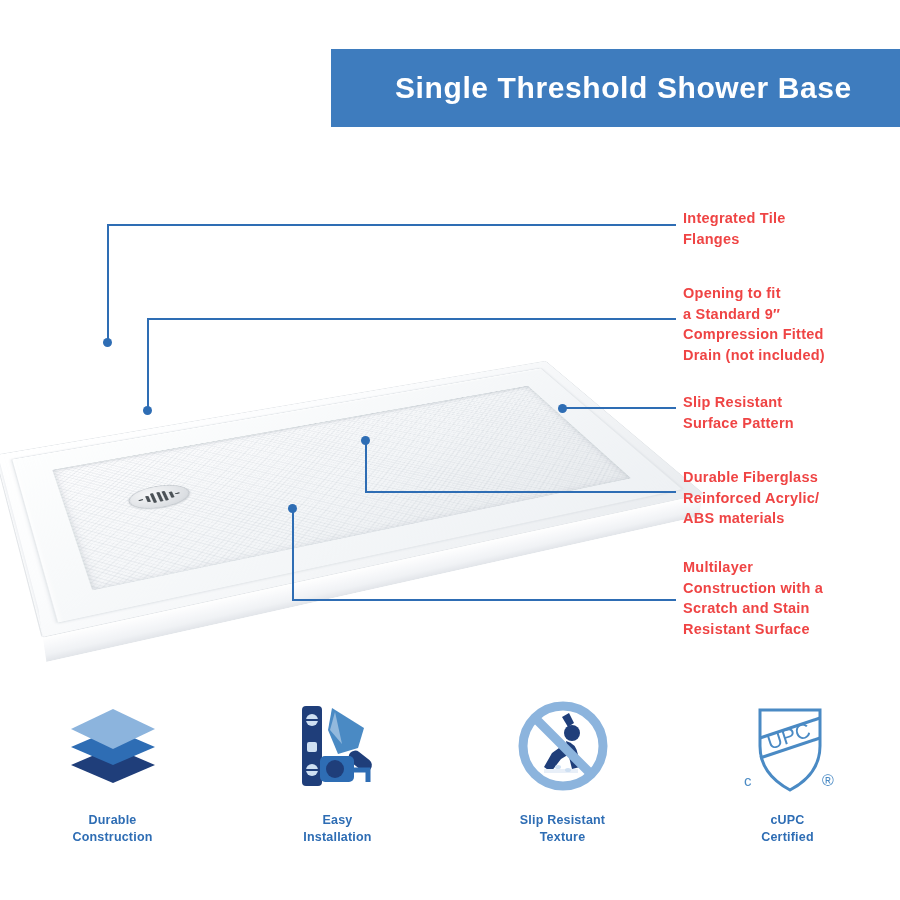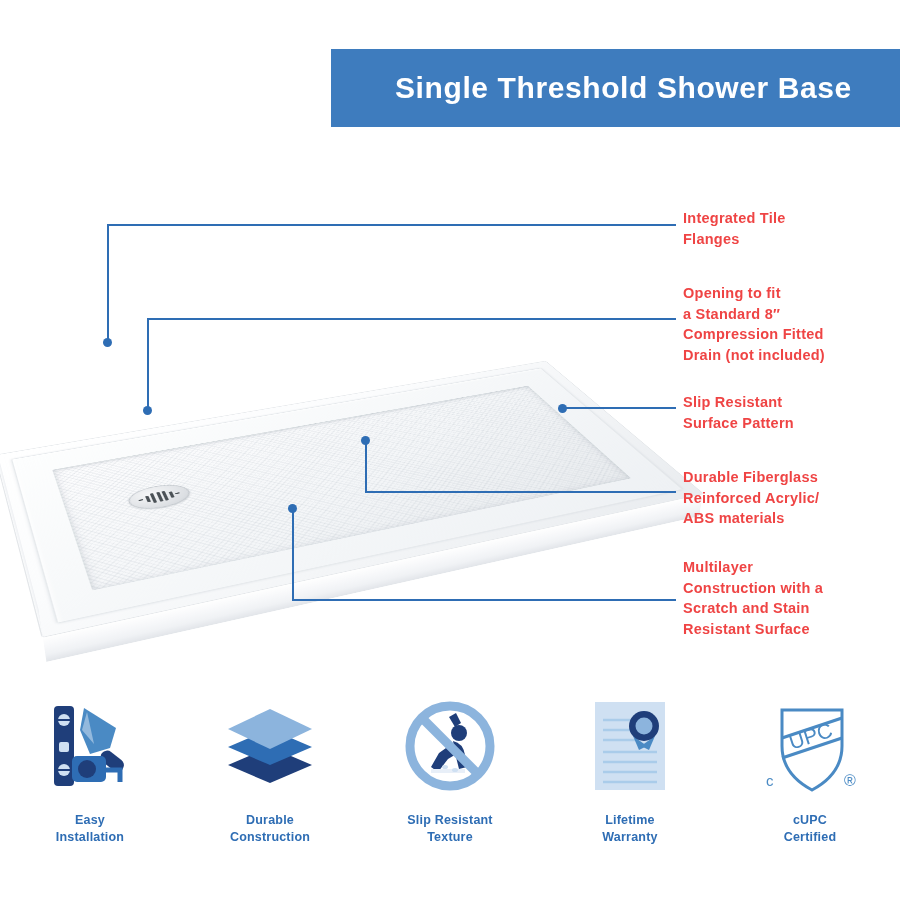--- a/index.html
+++ b/index.html
@@ -160,34 +160,46 @@
   <div class="ln v" style="left:365px;top:440px;height:52px;"></div>
   <div class="ln h" style="left:365px;top:491px;width:311px;"></div>
 
   <div class="dot" style="left:288px;top:504px;"></div>
   <div class="ln v" style="left:292px;top:508px;height:92px;"></div>
   <div class="ln h" style="left:292px;top:599px;width:384px;"></div>
 
   <div class="callout" style="left:683px;top:208px;">Integrated Tile
 Flanges</div>
   <div class="callout" style="left:683px;top:283px;">Opening to fit
-a Standard 8″
+a Standard 9″
 Compression Fitted
 Drain (not included)</div>
   <div class="callout" style="left:683px;top:392px;">Slip Resistant
 Surface Pattern</div>
   <div class="callout" style="left:683px;top:557px;">Multilayer
 Construction with a
 Scratch and Stain
 Resistant Surface</div>
   <div class="callout" style="left:683px;top:467px;">Durable Fiberglass
 Reinforced Acrylic/
 ABS materials</div>
 
   <div class="features">
+
+    <div class="feature">
+      <div class="ico">
+        <svg width="96" height="86" viewBox="0 0 96 86">
+          <polygon points="48,44 6,62 48,80 90,62" fill="#1f3e7a"></polygon>
+          <polygon points="48,26 6,44 48,62 90,44" fill="#2e6db4"></polygon>
+          <polygon points="48,6 6,26 48,46 90,26" fill="#8cb4dd"></polygon>
+        </svg>
+      </div>
+      <div class="cap">Durable
+Construction</div>
+    </div>
 
     <div class="feature">
       <div class="ico">
         <svg width="96" height="92" viewBox="0 0 96 92">
           <rect x="12" y="6" width="20" height="80" rx="4" fill="#1f3e7a"></rect>
           <circle cx="22" cy="20" r="6" fill="#cfe0f2"></circle>
             <rect x="16" y="19" width="12" height="2" fill="#1f3e7a"></rect>
           <rect x="17" y="42" width="10" height="10" rx="2" fill="#cfe0f2"></rect>
           <circle cx="22" cy="70" r="6" fill="#cfe0f2"></circle>
             <rect x="16" y="69" width="12" height="2" fill="#1f3e7a"></rect>
@@ -198,70 +210,36 @@
           <circle cx="45" cy="69" r="9" fill="#1f3e7a"></circle>
           <path d="M64 70 h14 v12" stroke="#2e6db4" stroke-width="5" fill="none"></path>
         </svg>
       </div>
       <div class="cap">Easy
 Installation</div>
     </div>
 
     <div class="feature">
       <div class="ico">
-        <svg width="96" height="86" viewBox="0 0 96 86">
-          <polygon points="48,44 6,62 48,80 90,62" fill="#1f3e7a"></polygon>
-          <polygon points="48,26 6,44 48,62 90,44" fill="#2e6db4"></polygon>
-          <polygon points="48,6 6,26 48,46 90,26" fill="#8cb4dd"></polygon>
-        </svg>
-      </div>
-      <div class="cap">Durable
-Construction</div>
-    </div>
-
-    <div class="feature">
-      <div class="ico">
         <svg width="98" height="98" viewBox="0 0 98 98">
           <circle cx="49" cy="49" r="40" fill="none" stroke="#8cb4dd" stroke-width="9"></circle>
           <circle cx="58" cy="36" r="8" fill="#1f3e7a"></circle>
           <path d="M52 44 q10 2 12 14 l2 12 -8 2 -3 -12 z" fill="#1f3e7a"></path>
           <path d="M52 46 l-14 10 -8 14 7 5 10 -13 10 -6 z" fill="#1f3e7a"></path>
           <path d="M54 30 l-6 -10 7 -4 5 10 z" fill="#1f3e7a"></path>
           <path d="M30 74 h34" stroke="#e8eff8" stroke-width="4"></path>
           <ellipse cx="44" cy="70" rx="3" ry="2" fill="#cfe0f2"></ellipse>
           <ellipse cx="54" cy="73" rx="3" ry="2" fill="#cfe0f2"></ellipse>
           <line x1="21" y1="21" x2="77" y2="77" stroke="#8cb4dd" stroke-width="9"></line>
         </svg>
       </div>
       <div class="cap">Slip Resistant
 Texture</div>
     </div>
 
-    <div class="feature">
-      <div class="ico">
-        <svg width="86" height="96" viewBox="0 0 86 96">
-          <rect x="8" y="4" width="70" height="88" fill="#cfe0f2"></rect>
-          <g stroke="#aaccea" stroke-width="2.6">
-            <line x1="16" y1="22" x2="52" y2="22"></line>
-              <line x1="16" y1="32" x2="52" y2="32"></line>
-            <line x1="16" y1="42" x2="52" y2="42"></line>
-              <line x1="16" y1="54" x2="70" y2="54"></line>
-            <line x1="16" y1="64" x2="70" y2="64"></line>
-              <line x1="16" y1="74" x2="70" y2="74"></line>
-            <line x1="16" y1="84" x2="70" y2="84"></line>
-          </g>
-          <path d="M46 38 l6 14 8 -4 z" fill="#4a8ac4"></path>
-          <path d="M68 38 l-6 14 -8 -4 z" fill="#4a8ac4"></path>
-          <circle cx="57" cy="28" r="15" fill="#1f3e7a"></circle>
-          <circle cx="57" cy="28" r="8.5" fill="#8cb4dd"></circle>
-        </svg>
-      </div>
-      <div class="cap">Lifetime
-Warranty</div>
-    </div>
 
 
     <div class="feature">
       <div class="ico">
         <svg width="100" height="100" viewBox="0 0 100 100">
           <path d="M22 14 H82 V50 Q82 78 52 94 Q22 78 22 50 Z" fill="none" stroke="#4a8ac4" stroke-width="3"></path>
           <line x1="22" y1="42" x2="82" y2="22" stroke="#4a8ac4" stroke-width="3"></line>
           <line x1="22" y1="62" x2="82" y2="42" stroke="#4a8ac4" stroke-width="3"></line>
           <text x="52" y="47" text-anchor="middle" transform="rotate(-18 52 44)" font-family="Liberation Sans, sans-serif" font-size="21" fill="#4a8ac4">UPC</text>
           <text x="6" y="90" font-family="Liberation Sans, sans-serif" font-size="15" fill="#4a8ac4">c</text>

